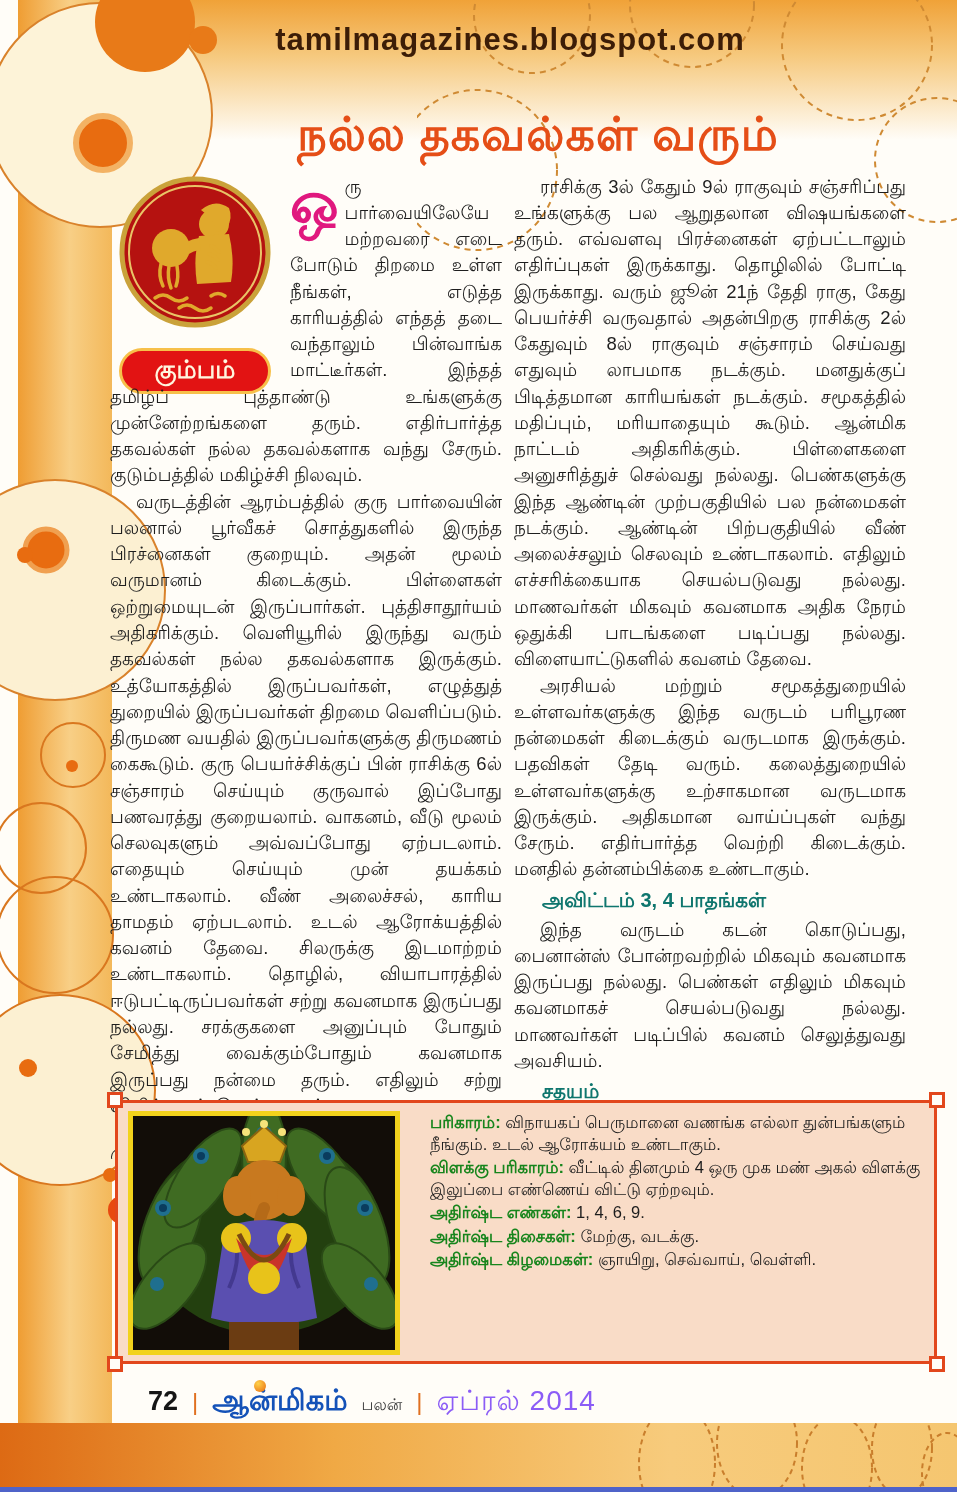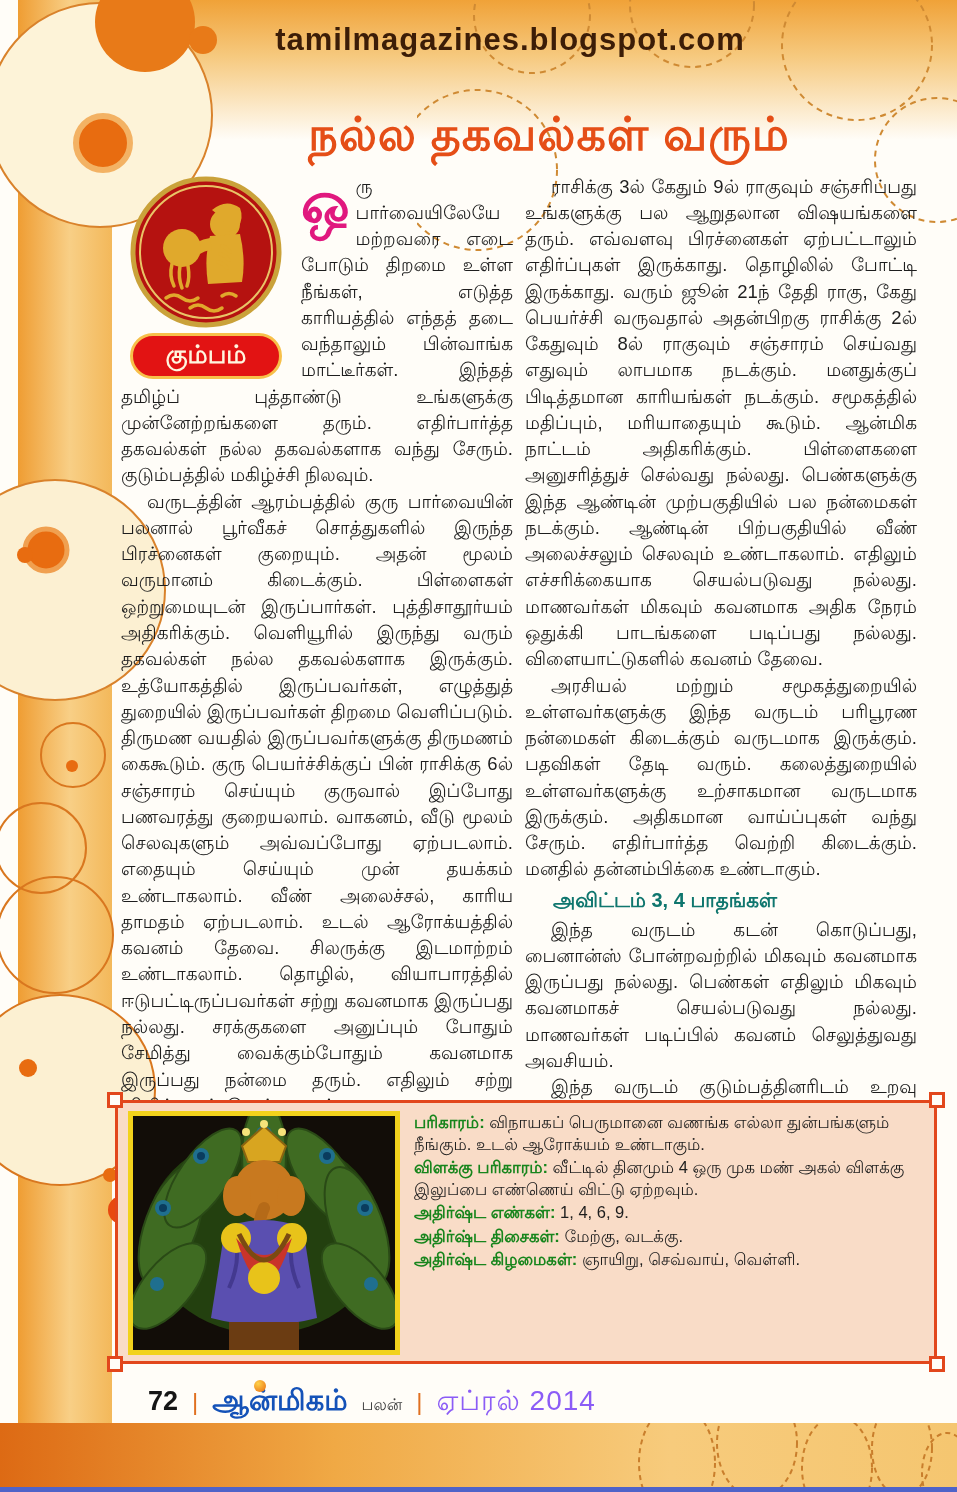--- a/index.html
+++ b/index.html
@@ -27,47 +27,47 @@
   }
   .bottom-dashes { position:absolute; right:0; bottom:5px; z-index:2; pointer-events:none; }
   .bottom-line { position:absolute; left:0; right:0; bottom:0; height:5px; background:#4f63c9; z-index:3; }
 
   .header-url {
     position:absolute; top:22px; left:150px; width:720px; z-index:3;
     text-align:center; font-size:31px; font-weight:bold; color:#3c1d07; letter-spacing:1px;
   }
 
   
-  .content { position:absolute; left:121px; top:106px; width:796px; z-index:4; }
+  .content { position:absolute; left:110px; top:106px; width:796px; z-index:4; }
   .article-title {
     text-align:center; color:#e54e17; font-weight:bold; font-size:46px;
     margin:0 0 10px 60px; line-height:1.25; letter-spacing:1px;
   }
   .cols { display:flex; gap:12px; height:985px; overflow:hidden; }
   .col { width:392px; }
   .col p {
     margin:0; text-align:justify; font-size:18.5px; line-height:1.42; color:#1e1e1e;
   }
   .col p.indent { text-indent:26px; }
   .emblem-float { float:left; width:170px; height:192px; margin:2px 10px 2px 0; text-align:center; }
   .zodiac-pill {
-    margin:1px auto 0; width:152px; background:#e21313; border:3px solid #f7c04a;
+    margin:16px auto 0; width:152px; background:#e21313; border:3px solid #f7c04a;
     border-radius:26px; color:#fff6df; font-size:25px; font-weight:bold;
     padding:4px 0; text-align:center;
   }
   .dropcap {
     float:left; color:#e0187e; font-weight:bold; font-size:58px; line-height:0.85;
     margin:4px 6px 0 0;
   }
   .sec-head { color:#0f766e; font-weight:bold; font-size:20px; margin:6px 0 3px 28px; }
 
   
   .remedy-box {
     position:absolute; left:115px; top:1100px; width:822px; height:264px; z-index:4;
-    background:#f9dcc7; border:3px solid #e2471c; display:flex; gap:14px;
+    background:#f9dcc7; border:3px solid #e2471c; display:flex; gap:30px;
     padding:8px 10px; align-items:flex-start; overflow:hidden;
   }
   .corner { position:absolute; width:16px; height:16px; border:3px solid #e2471c; background:#fffdf8; z-index:5; }
   .c-tl { left:107px; top:1092px; } .c-tr { left:929px; top:1092px; }
   .c-bl { left:107px; top:1356px; } .c-br { left:929px; top:1356px; }
   .remedy-img { flex:none; width:272px; height:244px; border:5px solid #f2d21c; background:#120d08; }
   .remedy-text { flex:1; font-size:16.5px; line-height:1.34; color:#1d1d1d; }
   .remedy-row { margin-bottom:1px; text-align:left; }
   .rlabel { color:#17851c; font-weight:bold; }
 
@@ -162,20 +162,21 @@
       <p><span class="dropcap">ஒ</span><span>ரு பார்வையிலேயே மற்றவரை எடை போடும் திறமை உள்ள நீங்கள், எடுத்த காரியத்தில் எந்தத் தடை வந்தாலும் பின்வாங்க மாட்டீர்கள். இந்தத் தமிழ்ப் புத்தாண்டு உங்களுக்கு முன்னேற்றங்களை தரும். எதிர்பார்த்த தகவல்கள் நல்ல தகவல்களாக வந்து சேரும். குடும்பத்தில் மகிழ்ச்சி நிலவும்.</span></p>
       <p class="indent">வருடத்தின் ஆரம்பத்தில் குரு பார்வையின் பலனால் பூர்வீகச் சொத்துகளில் இருந்த பிரச்னைகள் குறையும். அதன் மூலம் வருமானம் கிடைக்கும். பிள்ளைகள் ஒற்றுமையுடன் இருப்பார்கள். புத்திசாதூர்யம் அதிகரிக்கும். வெளியூரில் இருந்து வரும் தகவல்கள் நல்ல தகவல்களாக இருக்கும். உத்யோகத்தில் இருப்பவர்கள், எழுத்துத் துறையில் இருப்பவர்கள் திறமை வெளிப்படும். திருமண வயதில் இருப்பவர்களுக்கு திருமணம் கைகூடும். குரு பெயர்ச்சிக்குப் பின் ராசிக்கு 6ல் சஞ்சாரம் செய்யும் குருவால் இப்போது பணவரத்து குறையலாம். வாகனம், வீடு மூலம் செலவுகளும் அவ்வப்போது ஏற்படலாம். எதையும் செய்யும் முன் தயக்கம் உண்டாகலாம். வீண் அலைச்சல், காரிய தாமதம் ஏற்படலாம். உடல் ஆரோக்யத்தில் கவனம் தேவை. சிலருக்கு இடமாற்றம் உண்டாகலாம். தொழில், வியாபாரத்தில் ஈடுபட்டிருப்பவர்கள் சற்று கவனமாக இருப்பது நல்லது. சரக்குகளை அனுப்பும் போதும் சேமித்து வைக்கும்போதும் கவனமாக இருப்பது நன்மை தரும். எதிலும் சற்று விழிப்புடன் இருப்பது நல்லது.</p>
       <p class="indent">தற்போது உங்கள் ராசிக்கு 9ல் சஞ்சாரம் செய்யும் சனி, மனதில் அவ்வப்போது ஏதாவது கவலையை ஏற்படுத்தி வருவார். வீண் அலைச்சல், வேலை செய்யும் இடத்தில் எதிர்பார்த்த சலுகைகள் கிடைக்காமை என்று ஏதாவது ஒன்று மாற்றி ஒன்று வந்து மனச்சோர்வை உண்டாக்கும். வரும் டிசம்பர் 21ல் ஏற்படும் சனிப் பெயர்ச்சிக்கு பிறகு தொழில் சனியாக உலா வருவதால் மிகவும் நல்ல பலன்களை எதிர்பார்க்கலாம். குடும்பத்தில் நிலவி வந்த குழப்பம் குறையும். பணத்தட்டுப்பாடு நீங்கும். திட்டமிட்ட காரியங்கள் அனைத்தும் நிறைவேறும்.</p>
     </div>
 
     <div class="col">
       <p class="indent">ராசிக்கு 3ல் கேதும் 9ல் ராகுவும் சஞ்சரிப்பது உங்களுக்கு பல ஆறுதலான விஷயங்களை தரும். எவ்வளவு பிரச்னைகள் ஏற்பட்டாலும் எதிர்ப்புகள் இருக்காது. தொழிலில் போட்டி இருக்காது. வரும் ஜூன் 21ந் தேதி ராகு, கேது பெயர்ச்சி வருவதால் அதன்பிறகு ராசிக்கு 2ல் கேதுவும் 8ல் ராகுவும் சஞ்சாரம் செய்வது எதுவும் லாபமாக நடக்கும். மனதுக்குப் பிடித்தமான காரியங்கள் நடக்கும். சமூகத்தில் மதிப்பும், மரியாதையும் கூடும். ஆன்மிக நாட்டம் அதிகரிக்கும். பிள்ளைகளை அனுசரித்துச் செல்வது நல்லது. பெண்களுக்கு இந்த ஆண்டின் முற்பகுதியில் பல நன்மைகள் நடக்கும். ஆண்டின் பிற்பகுதியில் வீண் அலைச்சலும் செலவும் உண்டாகலாம். எதிலும் எச்சரிக்கையாக செயல்படுவது நல்லது. மாணவர்கள் மிகவும் கவனமாக அதிக நேரம் ஒதுக்கி பாடங்களை படிப்பது நல்லது. விளையாட்டுகளில் கவனம் தேவை.</p>
       <p class="indent">அரசியல் மற்றும் சமூகத்துறையில் உள்ளவர்களுக்கு இந்த வருடம் பரிபூரண நன்மைகள் கிடைக்கும் வருடமாக இருக்கும். பதவிகள் தேடி வரும். கலைத்துறையில் உள்ளவர்களுக்கு உற்சாகமான வருடமாக இருக்கும். அதிகமான வாய்ப்புகள் வந்து சேரும். எதிர்பார்த்த வெற்றி கிடைக்கும். மனதில் தன்னம்பிக்கை உண்டாகும்.</p>
       <div class="sec-head">அவிட்டம்  3, 4 பாதங்கள்</div>
       <p class="indent">இந்த வருடம் கடன் கொடுப்பது, பைனான்ஸ் போன்றவற்றில் மிகவும் கவனமாக இருப்பது நல்லது. பெண்கள் எதிலும் மிகவும் கவனமாகச் செயல்படுவது நல்லது. மாணவர்கள் படிப்பில் கவனம் செலுத்துவது அவசியம்.</p>
+      <div class="sec-head">சதயம்</div>
       <p class="indent">இந்த வருடம் குடும்பத்தினரிடம் உறவு சிறக்க மனம் விட்டுப் பேசுவது நன்மை தரும். பிள்ளைகளிடம் கோபம் காட்டாமல் அன்பாகப் பேசுவது நல்லது. மகிழ்ச்சி உண்டாகும்.</p>
 
     </div>
   </div>
 </div>
 
 <div class="corner c-tl"></div>
 <div class="corner c-tr"></div>
 <div class="corner c-bl"></div>
 <div class="corner c-br"></div>

